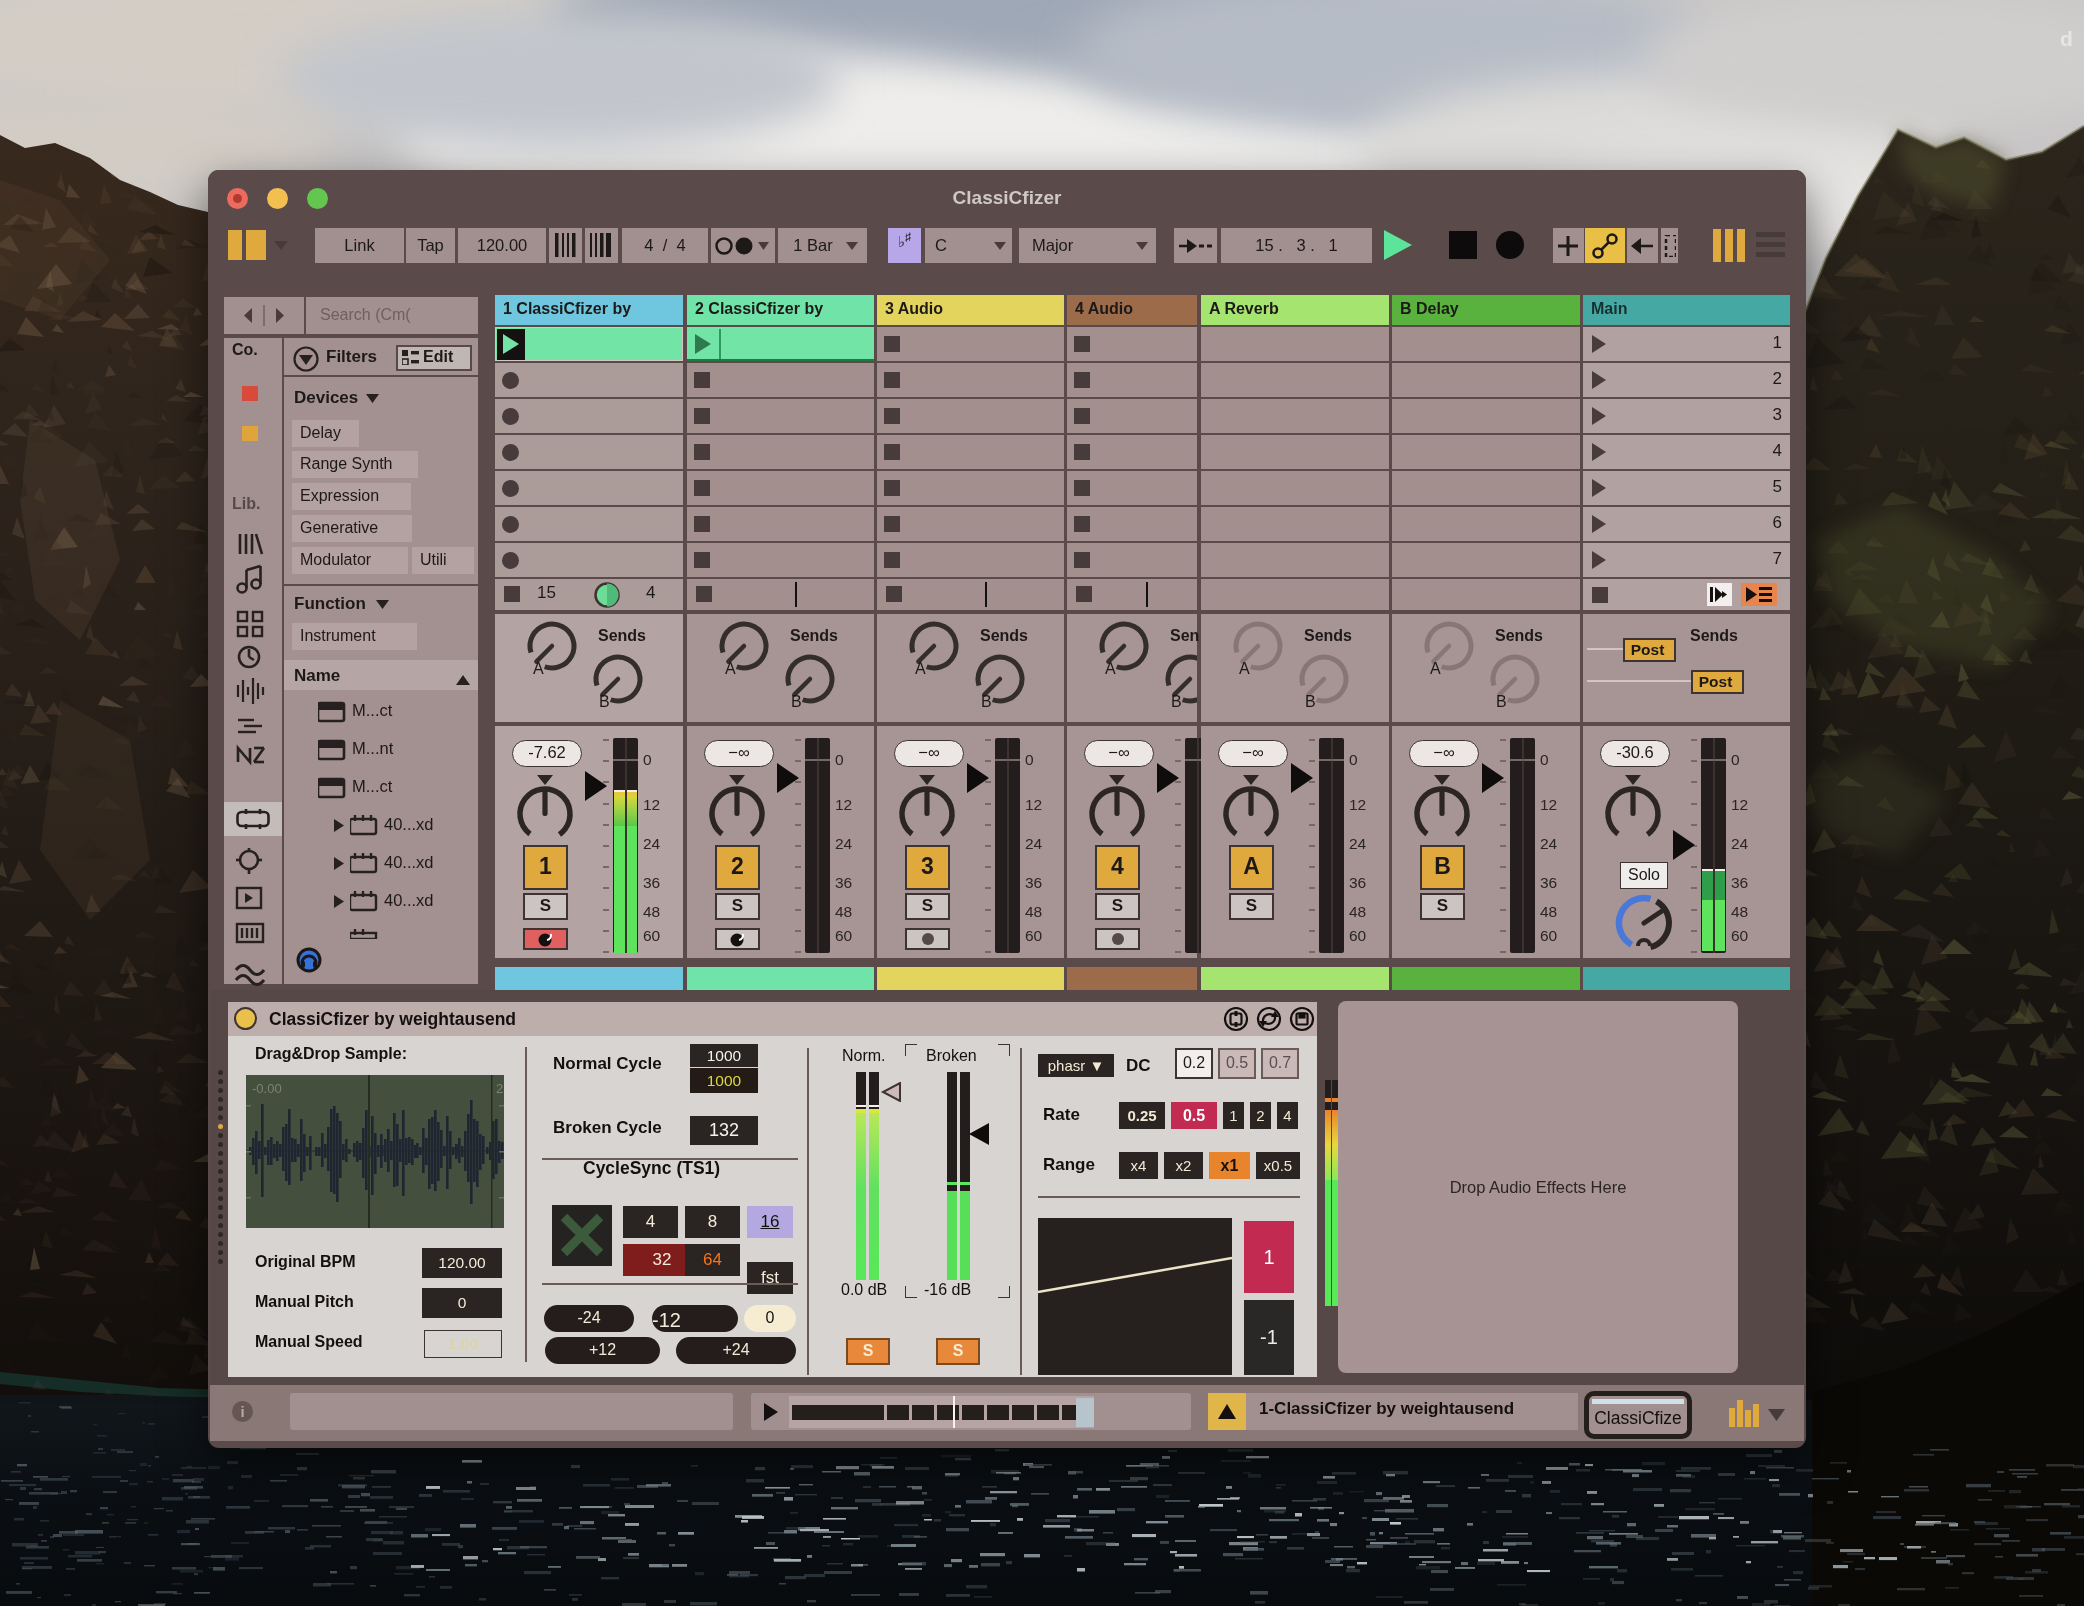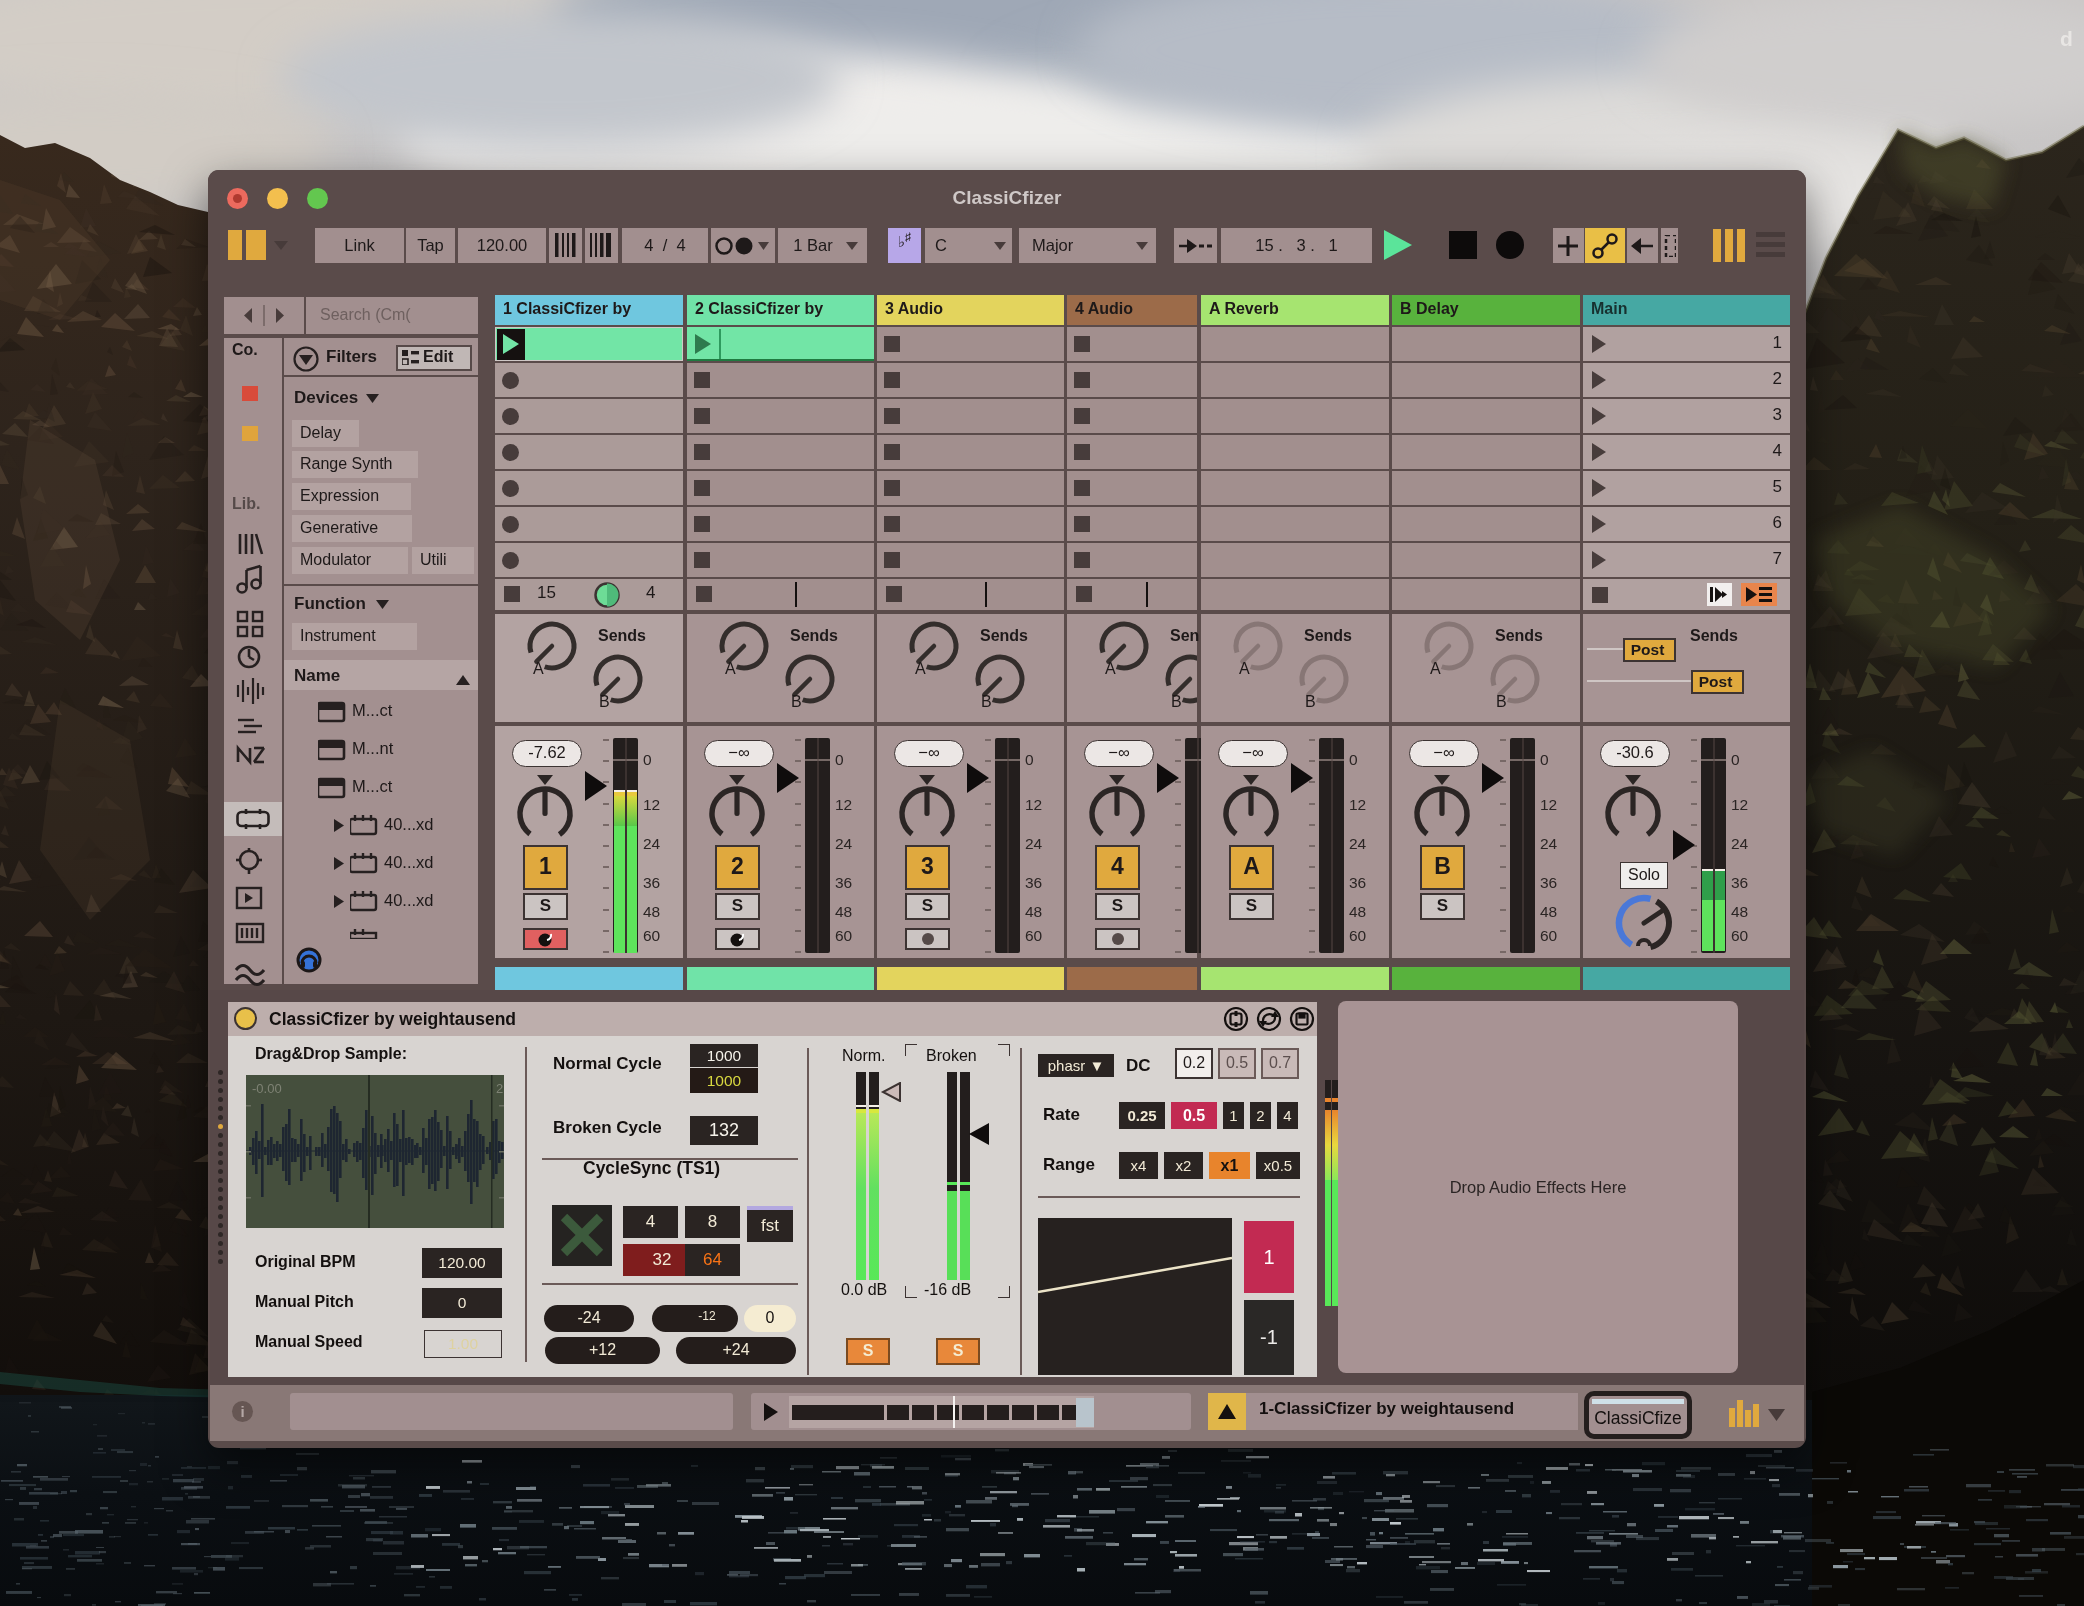--- a/index.html
+++ b/index.html
@@ -2544,26 +2544,26 @@
 <svg width="44" height="44" style="left:352px;top:1043px">
       <line x1="4" y1="4" x2="40" y2="40" stroke="#3c5a3c" stroke-width="9"></line>
       <line x1="40" y1="4" x2="4" y2="40" stroke="#3c5a3c" stroke-width="9"></line>
     </svg>
 <div style="left:415px;top:1036px;width:55px;height:32px;background:#2a2422;color:#f2ead6;font-size:17px;font-weight:normal;display:flex;align-items:center;justify-content:center">4</div>
 <div style="left:477px;top:1036px;width:55px;height:32px;background:#2a2422;color:#f2ead6;font-size:17px;font-weight:normal;display:flex;align-items:center;justify-content:center">8</div>
 <div class="" style="left:539px;top:1036px;width:46px;height:32px;background:#b3a8e0;display:flex;align-items:center;justify-content:center"></div>
 <div class="t" style="left:539px;top:1042px;font-size:17px;color:#14100f;width:46px;text-align:center"><u>16</u></div>
 <div style="left:415px;top:1074px;width:78px;height:32px;background:#7f1d1d;color:#f2ead6;font-size:17px;font-weight:normal;display:flex;align-items:center;justify-content:center">32</div>
 <div style="left:477px;top:1074px;width:55px;height:32px;background:#2a2422;color:#f97316;font-size:17px;font-weight:normal;display:flex;align-items:center;justify-content:center">64</div>
-<div style="left:539px;top:1040px;width:46px;height:32px;background:#2a2422;color:#f2ead6;font-size:17px;font-weight:normal;display:flex;align-items:center;justify-content:center">fst</div>
+<div style="left:539px;top:1092px;width:46px;height:32px;background:#2a2422;color:#f2ead6;font-size:17px;font-weight:normal;display:flex;align-items:center;justify-content:center">fst</div>
 <div class="" style="left:334px;top:1113px;width:256px;height:2px;background:#6b5a58"></div>
 <div class="" style="left:336px;top:1135px;width:90px;height:27px;background:#241d1b;border-radius:13.5px"></div>
 <div class="t" style="left:336px;top:1139px;font-size:16px;color:#f2ead6;width:90px;text-align:center">-24</div>
 <div class="" style="left:444px;top:1135px;width:86px;height:27px;background:#241d1b;border-radius:13.5px"></div>
-<div class="t" style="left:456px;top:1139px;font-size:12px;color:#f2ead6;width:86px;text-align:center">-12</div>
+<div class="t" style="left:444px;top:1139px;font-size:20px;color:#f2ead6;width:86px;">-12</div>
 <div class="" style="left:536px;top:1135px;width:52px;height:27px;background:#f5ecd2;border-radius:13.5px"></div>
 <div class="t" style="left:536px;top:1139px;font-size:16px;color:#14100f;width:52px;text-align:center">0</div>
 <div class="" style="left:337px;top:1167px;width:115px;height:27px;background:#241d1b;border-radius:13.5px"></div>
 <div class="t" style="left:337px;top:1171px;font-size:16px;color:#f2ead6;width:115px;text-align:center">+12</div>
 <div class="" style="left:468px;top:1167px;width:120px;height:27px;background:#241d1b;border-radius:13.5px"></div>
 <div class="t" style="left:468px;top:1171px;font-size:16px;color:#f2ead6;width:120px;text-align:center">+24</div>
 <div class="" style="left:599px;top:878px;width:2px;height:327px;background:#6b5a58"></div>
 <div class="t" style="left:634px;top:877px;font-size:16px;color:#14100f">Norm.</div>
 <div class="t" style="left:718px;top:877px;font-size:16px;color:#14100f">Broken</div>
 <svg width="12" height="12" style="left:697px;top:874px">

